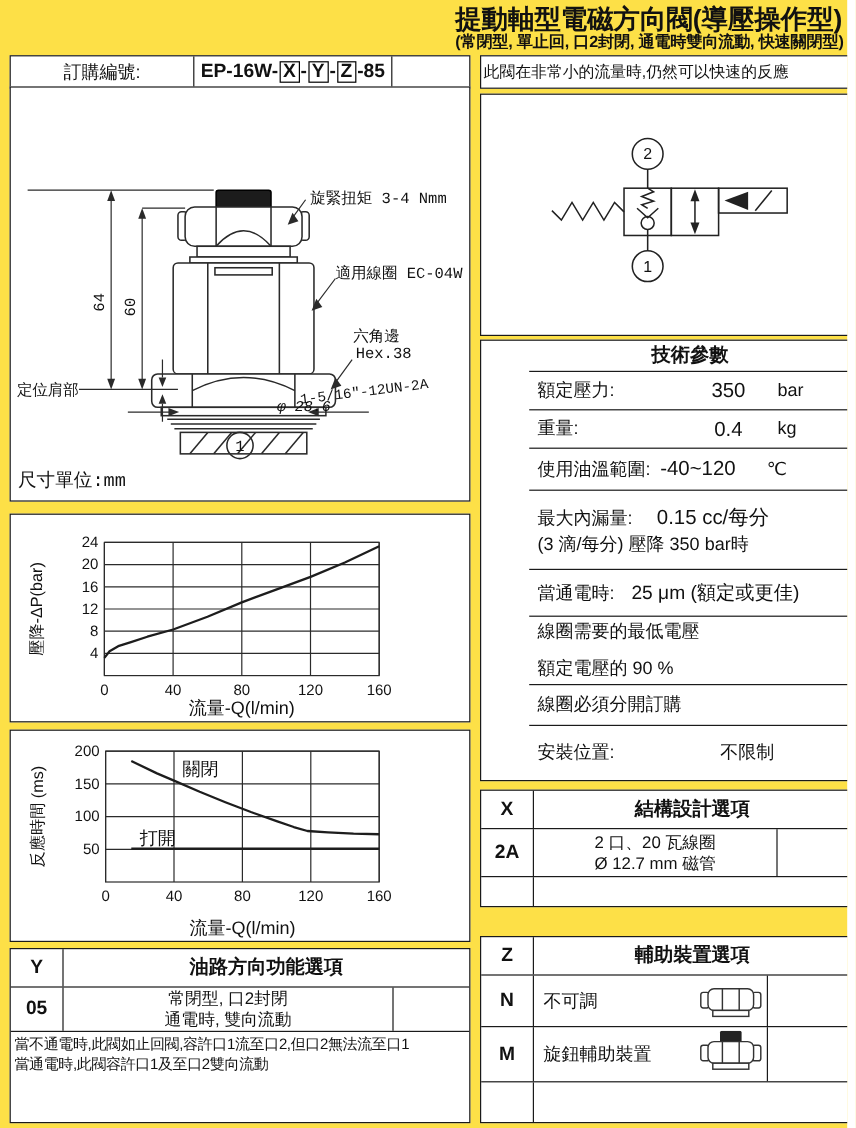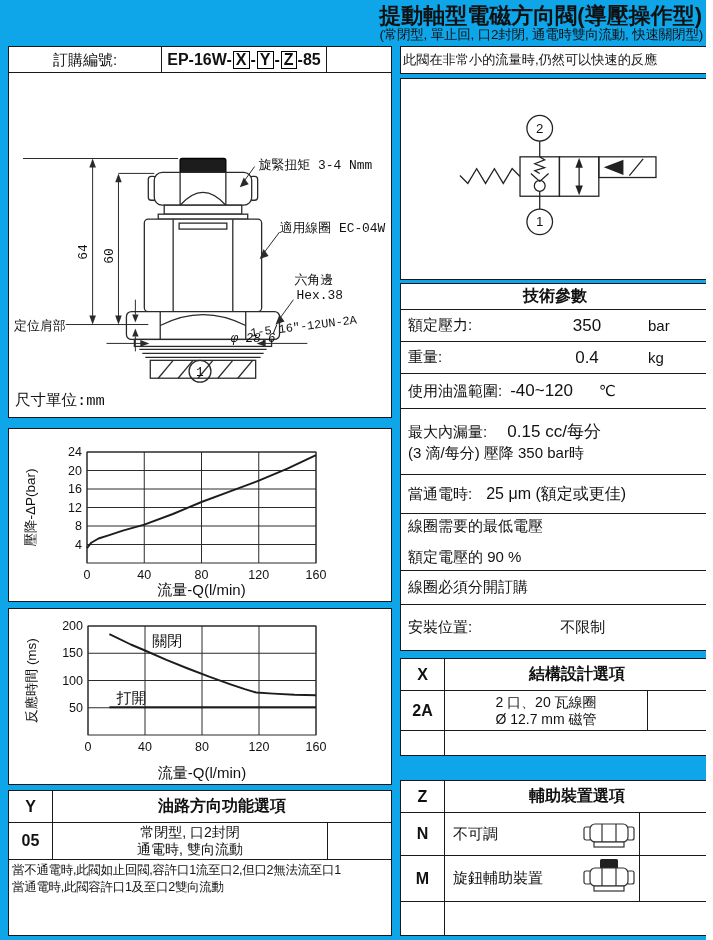--- a/index.html
+++ b/index.html
@@ -1,25 +1,25 @@
 <!DOCTYPE html>
 <html><head>
 <meta charset="utf-8">
 <style>
   * { box-sizing: border-box; margin: 0; padding: 0; }
   html,body { background:#fff; }
   .page {
-    position: relative; width: 706px; height: 940px; background:#0ea5e9; color:#111;
+    position: relative; width: 706px; height: 940px; background:#fde047; color:#111;
     font-family: "Liberation Sans", "DejaVu Sans", sans-serif; overflow: hidden;
   }
   .title {
     position:absolute; top:1px; right:4px; font-size:22px; font-weight:bold; white-space:nowrap;
   }
   .subtitle {
-    position:absolute; top:26px; right:3px; font-size:13.5px; font-weight:normal; white-space:nowrap; letter-spacing:-0.2px;
+    position:absolute; top:26px; right:3px; font-size:13.5px; font-weight:bold; white-space:nowrap; letter-spacing:-0.2px;
   }
   .box { position:absolute; border:1.6px solid #1a1a1a; background:#fff; }
 
   
   #order-box { left:8px; top:46px; width:384px; height:28px; display:flex; }
   .order-label-cell { width:152px; display:flex; align-items:center; justify-content:center; font-size:15px; }
   .order-code-cell { width:166px; border-left:1.4px solid #1a1a1a; border-right:1.4px solid #1a1a1a;
     display:flex; align-items:center; justify-content:center; font-weight:bold; font-size:16px; white-space:nowrap; }
   .boxed { border:1.5px solid #000; padding:0 2px; margin:0 1px; line-height:1.05; }
 
@@ -27,21 +27,21 @@
   #note-box { left:400px; top:46px; width:310px; height:28px; display:flex; align-items:center; padding:0 2px; font-size:13.2px; white-space:nowrap; }
 
   
   #drawing-box { left:8px; top:72px; width:384px; height:346px;font-family:Liberation Mono, monospace; }
   .unit-label { position:absolute; left:6px; bottom:6px; font-size:15.5px; }
 
   
   #symbol-box { left:400px; top:78px; width:310px; height:202px; }
 
   
-  #tech-box { left:400px; top:283px; width:310px; height:368px; display:flex; flex-direction:column; font-size:15px; }
+  #tech-box { left:400px; top:283px; width:310px; height:368px; display:flex; flex-direction:column; font-size:15px;padding-left:40px; }
   .tech-row { border-bottom:1.4px solid #1a1a1a; display:flex; align-items:center; padding:0 7px; flex:0 0 auto; }
   .tech-row.twolines { flex-direction:column; align-items:flex-start; justify-content:center; }
   .tech-row:last-child { border-bottom:none; flex:1 1 auto; }
   .tech-title { justify-content:center; font-weight:bold; font-size:16px; height:26px; }
   .t-label { width:118px; }
   .t-val { flex:1; text-align:center; font-size:17px; }
   .t-unit { width:54px; font-size:15px; }
   .val17 { font-size:17px; }
   .val16 { font-size:16px; }
 

